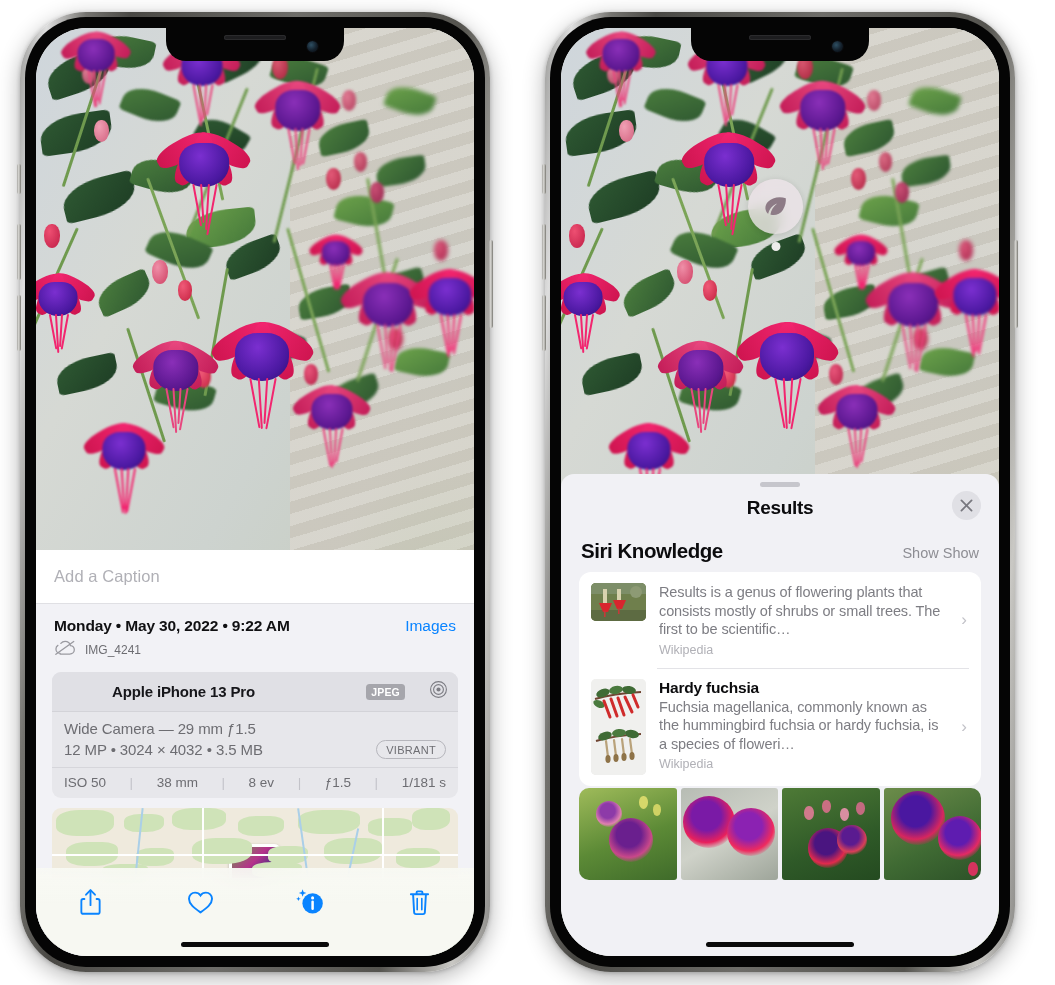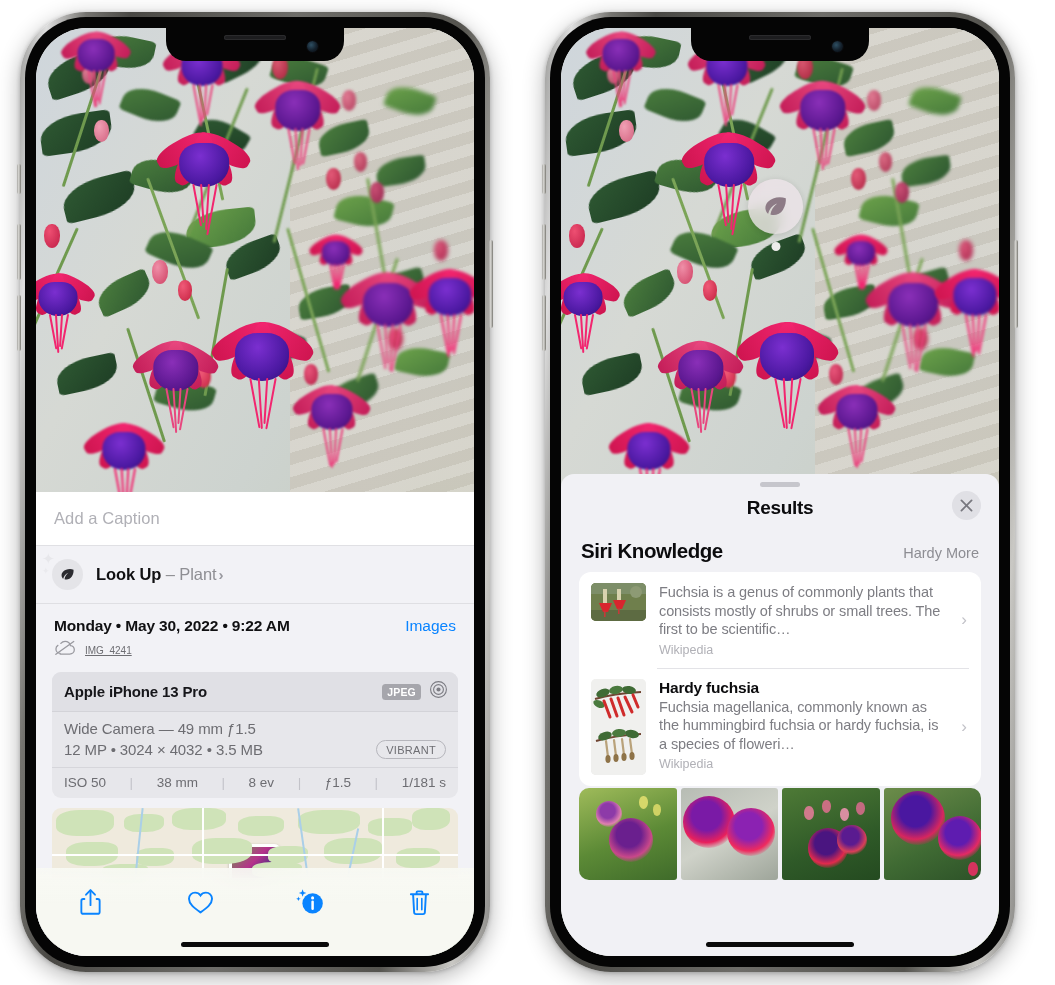--- a/index.html
+++ b/index.html
@@ -151,35 +151,35 @@
   .lu-chev { color: #9a9aa0; font-size: 15px; margin-left: 2px; }
 
   .date-row {
     display: flex; align-items: baseline; justify-content: space-between;
     padding: 13px 18px 2px;
   }
   .date-txt { font-size: 15.5px; font-weight: 700; color: #101012; letter-spacing: -.15px; }
   .adjust { font-size: 15.5px; color: #0a84ff; }
 
   .file-row { display: flex; align-items: center; gap: 9px; padding: 3px 18px 12px; }
-  .file-name { font-size: 10px; color: #6d6d72; text-decoration: underline; }
+  .file-name { font-size: 12px; color: #6d6d72; }
 
   
   .exif {
     margin: 0 16px; border-radius: 9px; overflow: hidden;
     background: #e7e7eb;
   }
   .exif-head {
     display: flex; align-items: center; justify-content: space-between;
     padding: 8px 10px 8px 12px;
     background: #e0e0e5;
     border-bottom: .5px solid #d3d3d8;
   }
-  .exif-dev { font-size: 15px; font-weight: 700; color: #16161a; letter-spacing: -.15px; }
-  .exif-head-r { display: flex; align-items: center; gap: 8px; }
+  .exif-dev { font-size: 15px; font-weight: 700; color: #16161a; letter-spacing: -.15px; margin-left: 48px; }
+  .exif-head-r { display: flex; align-items: center; gap: 24px; }
   .tag-jpeg {
     font-size: 10.5px; font-weight: 700; color: #ffffff; background: #a6a6ac;
     border-radius: 3.5px; padding: 2px 5px; letter-spacing: .2px;
   }
   .exif-body { padding: 8px 12px 8px; }
   .exif-l1 { font-size: 15px; color: #6d6d72; letter-spacing: -.1px; }
   .exif-l2row { display: flex; align-items: center; justify-content: space-between; margin-top: 3px; }
   .exif-l2 { font-size: 15px; color: #6d6d72; letter-spacing: -.1px; }
   .tag-vib {
     font-size: 11px; color: #6d6d72; border: 1px solid #b6b6bc;
@@ -503,34 +503,20 @@
               <div class="sta" style="top: 26px; height: 24.6354px; background: rgb(242, 37, 111); transform: translateX(6.63px) rotate(10.5deg);"></div>
             </div>
           </div>
 
         <div class="sheet">
 
           <div class="caption-row">
             <div class="caption-ph">Add a Caption</div>
           </div>
 
-          <div class="lookup-row">
-            <div class="lu-badge">
-              <span class="spark">✦</span>
-              <span class="spark2">✦</span>
-              <svg width="17" height="17" viewBox="0 0 24 24" aria-hidden="true">
-                <path d="M20.5 5.2C16 3.4 9.2 4.2 5.6 8.2c-3 3.3-2.3 7.8.4 9.9.6-3.6 3.3-7 7.4-8.6-3 2.3-5 5.4-5.6 9.1 3.6 1.5 8.1-.4 10.3-3.8 2.2-3.3 2.7-7 2.4-9.6z" fill="#2b2b30"></path>
-              </svg>
-            </div>
-            <div class="lu-text">
-              <span>Look Up</span>
-              <span class="sub">–</span>
-              <span class="sub">Plant</span><span class="lu-chev">›</span>
-            </div>
-          </div>
 
           <div class="date-row">
             <span class="date-txt">Monday • May 30, 2022 • 9:22 AM</span>
             <span class="adjust">Images</span>
           </div>
 
           <div class="file-row">
             <span>
               <svg width="22" height="16" viewBox="0 0 26 18" aria-hidden="true">
                 <path d="M7.2 16.2h11.4c3 0 5.4-2.2 5.4-5 0-2.6-1.9-4.7-4.6-5-.7-2.9-3.2-4.9-6.3-4.9-2 0-3.8.9-5 2.3" fill="none" stroke="#9a9aa0" stroke-width="1.5" stroke-linecap="round"></path>
@@ -549,21 +535,21 @@
                 <span>
                   <svg width="19" height="19" viewBox="0 0 24 24" aria-hidden="true">
                     <circle cx="12" cy="12" r="10" fill="none" stroke="#7c7c83" stroke-width="1.4"></circle>
                     <circle cx="12" cy="12" r="6.2" fill="none" stroke="#7c7c83" stroke-width="1.4"></circle>
                     <circle cx="12" cy="12" r="2.6" fill="#7c7c83"></circle>
                   </svg>
                 </span>
               </span>
             </div>
             <div class="exif-body">
-              <div class="exif-l1">Wide Camera — 49 mm ƒ1.5</div>
+              <div class="exif-l1">Wide Camera — 29 mm ƒ1.5</div>
               <div class="exif-l2row">
                 <span class="exif-l2">12 MP • 3024 × 4032 • 3.5 MB</span>
                 <span class="tag-vib">VIBRANT</span>
               </div>
             </div>
             <div class="exif-foot">
               <span>ISO 50</span>
               <span class="sep">|</span>
               <span>38 mm</span>
               <span class="sep">|</span>
@@ -867,41 +853,41 @@
             <span class="rtitle">Results</span>
             <div class="close-btn">
               <svg width="15" height="15" viewBox="0 0 16 16" aria-hidden="true">
                 <path d="M2.6 2.6 L13.4 13.4 M13.4 2.6 L2.6 13.4" stroke="#78787f" stroke-width="1.9" stroke-linecap="round"></path>
               </svg>
             </div>
           </div>
 
           <div class="sec-head">
             <span class="sec-title">Siri Knowledge</span>
-            <span class="sec-more">Hardy More</span>
+            <span class="sec-more">Show Show</span>
           </div>
 
           <div class="card">
             <div class="kn-item">
               <div class="kn-thumb a">
                 <svg width="55" height="38" viewBox="0 0 55 38" aria-hidden="true">
                   <rect width="55" height="38" fill="#6f7f4c"></rect>
                   <rect y="0" width="55" height="11" fill="#7d8e68"></rect>
                   <rect y="27" width="55" height="11" fill="#5d6b42"></rect>
                   <rect x="12" y="6" width="4" height="16" fill="#d8d2ae"></rect>
                   <rect x="26" y="6" width="4" height="12" fill="#d8d2ae"></rect>
                   <path d="M8 20 h13 l-4 9 h-5 z" fill="#d8262e"></path>
                   <path d="M22 17 h13 l-4 9 h-5 z" fill="#d8262e"></path>
                   <rect x="13" y="28" width="1.6" height="6" fill="#c43a3a"></rect>
                   <rect x="27" y="25" width="1.6" height="6" fill="#c43a3a"></rect>
                   <circle cx="45" cy="9" r="6" fill="#8d9a74"></circle>
                 </svg>
               </div>
               <div class="kn-body">
-                <div class="kn-desc">Fuchsia is a genus of commonly plants that consists mostly of shrubs or small trees. The first to be scientific…</div>
+                <div class="kn-desc">Results is a genus of flowering plants that consists mostly of shrubs or small trees. The first to be scientific…</div>
                 <div class="kn-src">Wikipedia</div>
               </div>
               <span class="kn-chev">›</span>
             </div>
 
             <div class="kn-item">
               <div class="kn-thumb b">
                 <svg width="55" height="96" viewBox="0 0 55 96" aria-hidden="true">
                   <rect width="55" height="96" fill="#f0f0ee"></rect>
                   <path d="M4 20 C18 16, 34 14, 50 13" stroke="#6f4431" stroke-width="2" fill="none"></path>

